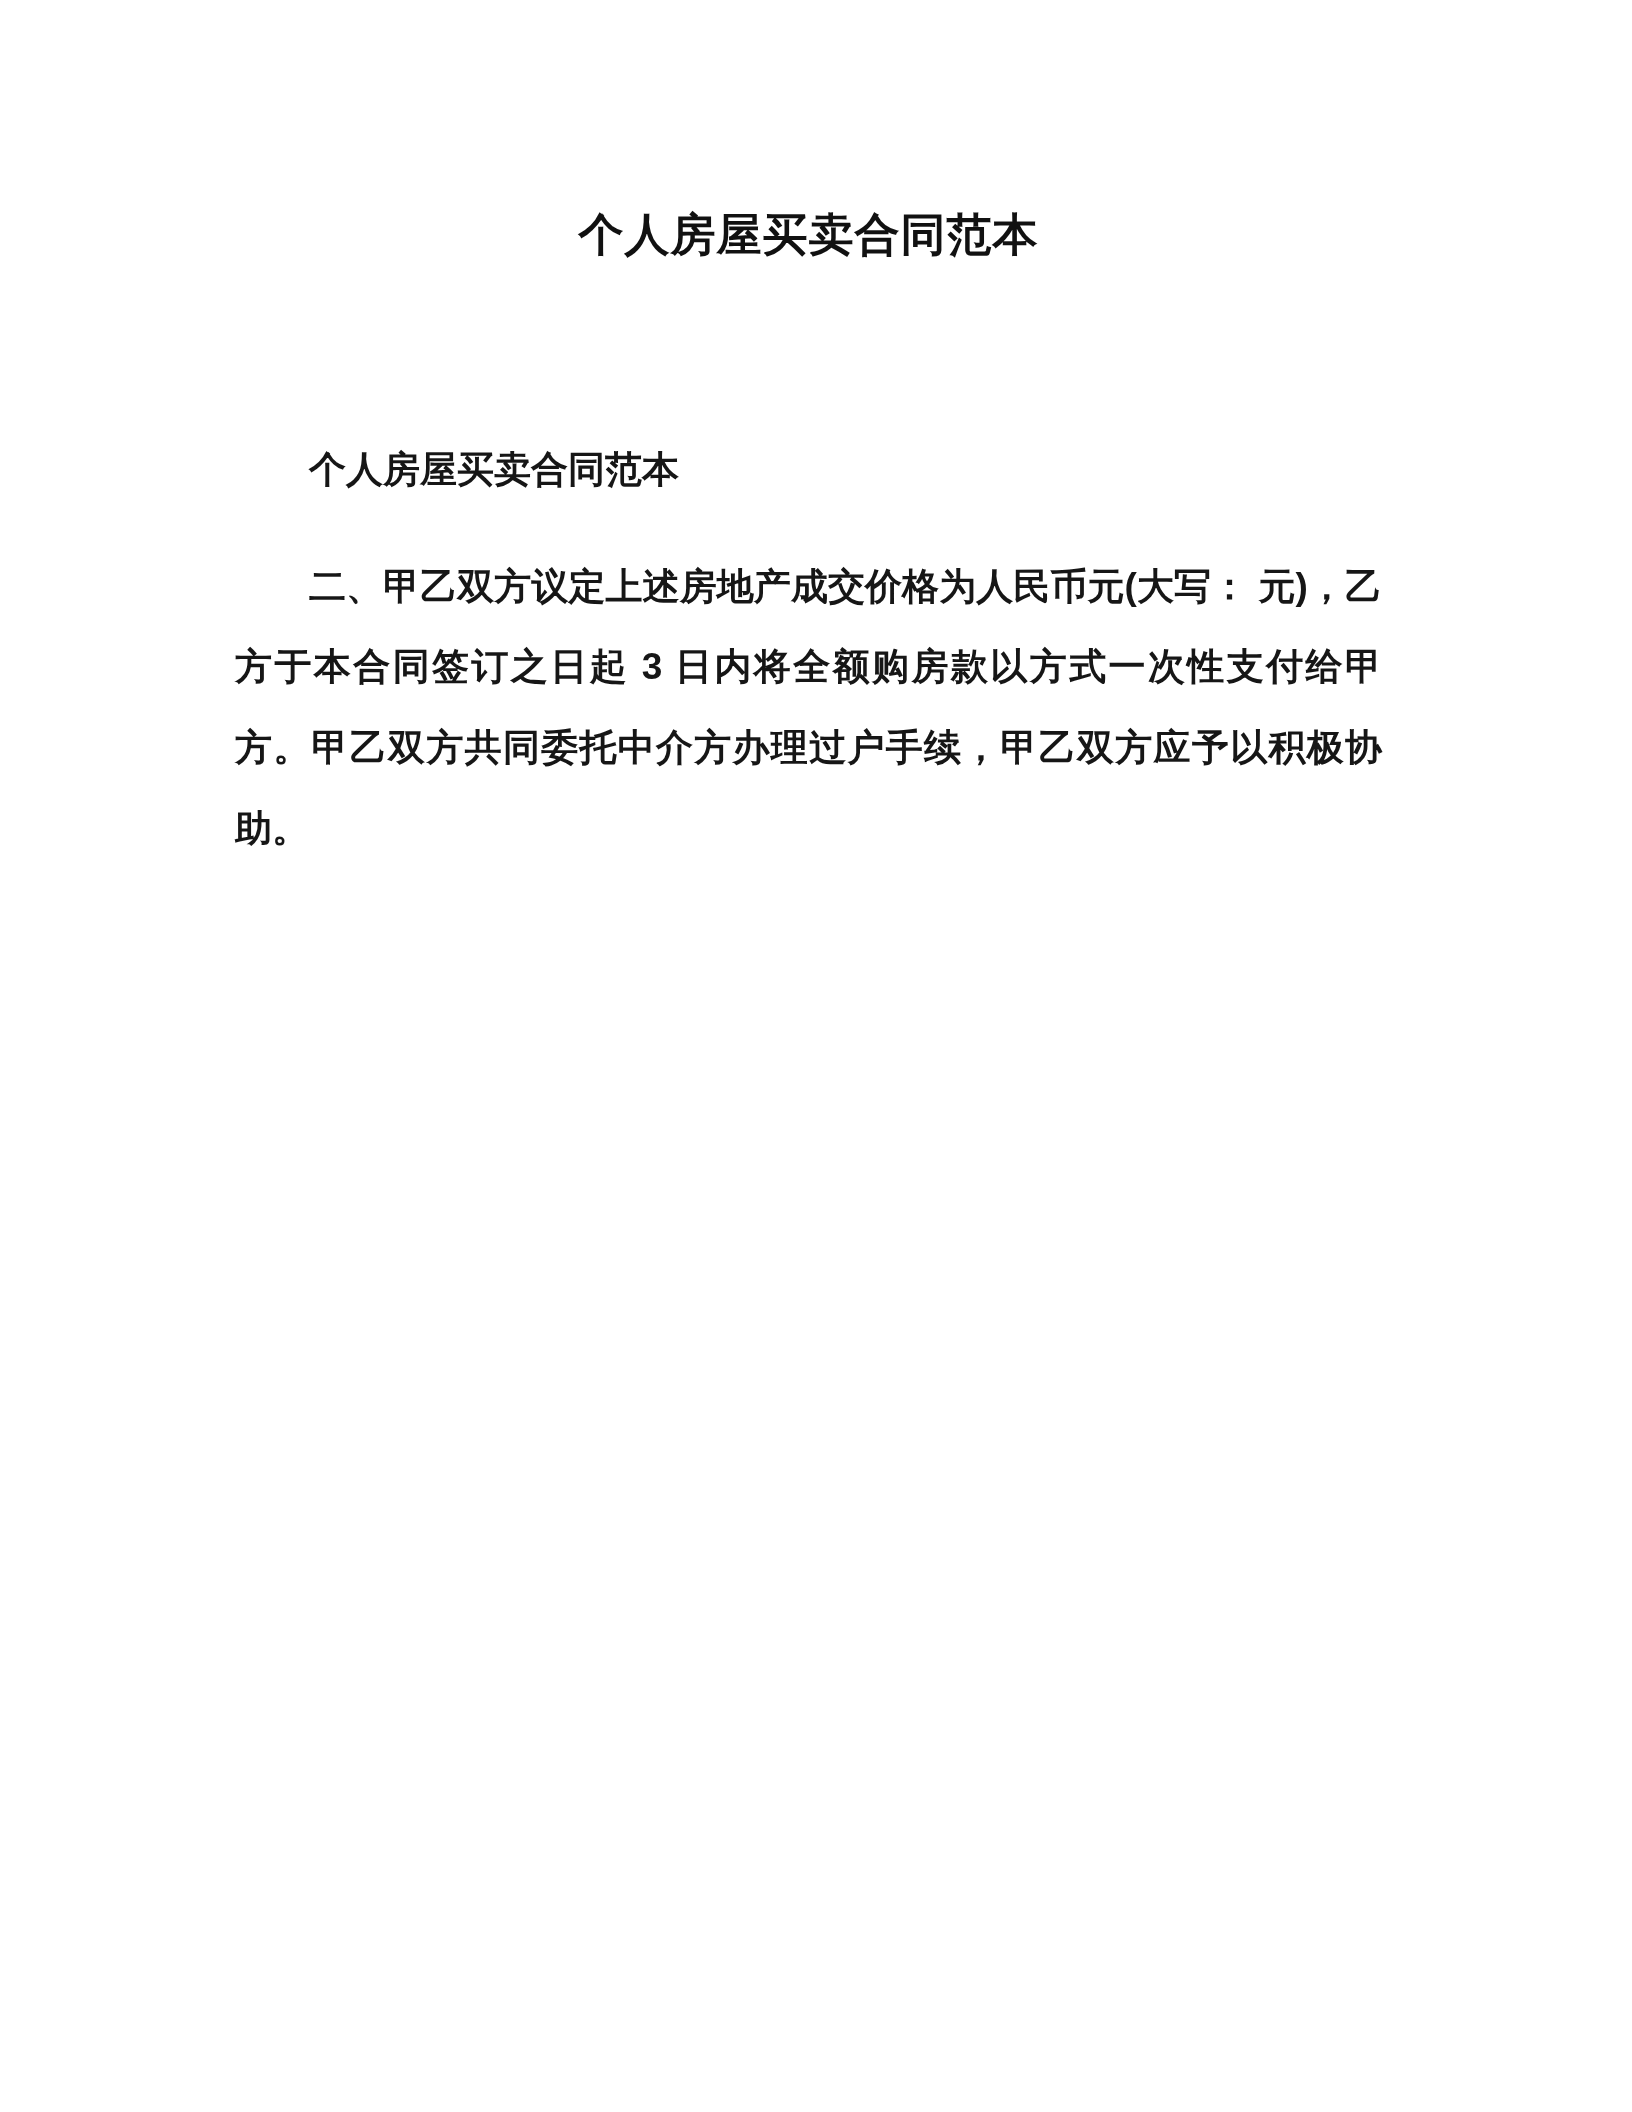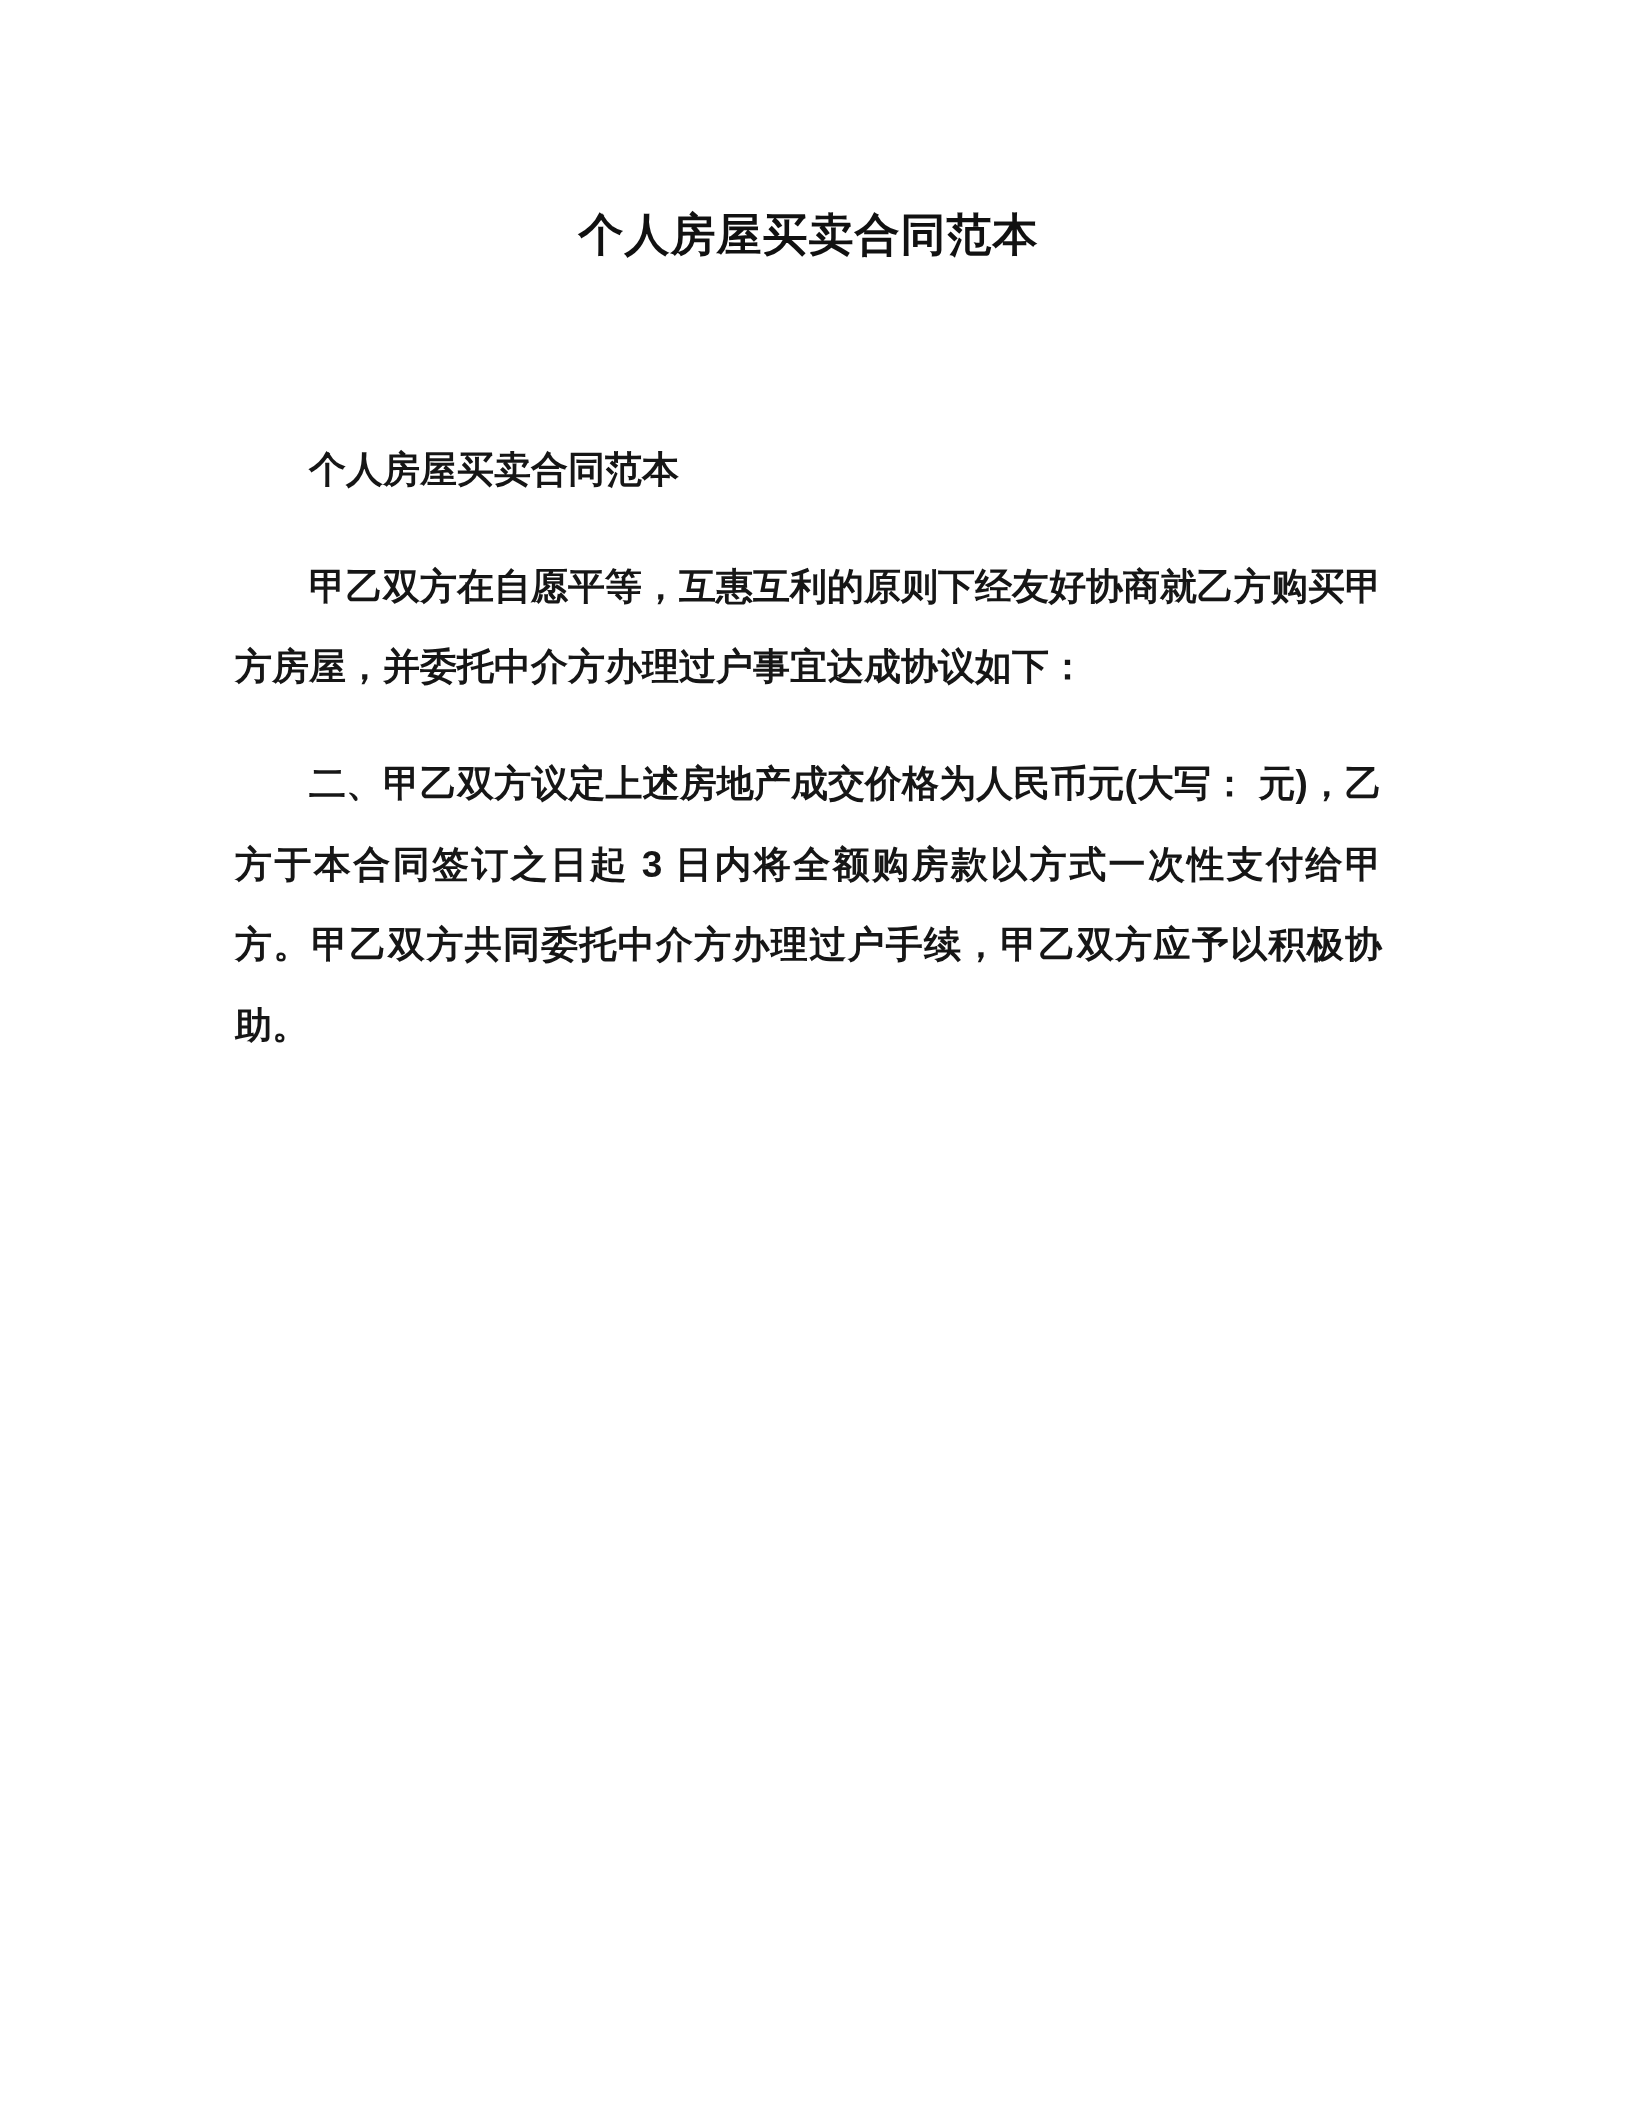--- a/index.html
+++ b/index.html
@@ -38,16 +38,15 @@
   }
 </style>
 </head>
 <body>
 
 <div class="page">
   <h1 class="doc-title">个人房屋买卖合同范本</h1>
 
   <div class="doc-body">
     <p>个人房屋买卖合同范本</p>
-    <p>甲乙双方在自愿平等，互惠互利的原则下经友好协商就乙方购买甲方房屋，并委托中介方办理过户事宜达成协议如下：</p>
     <p>二、甲乙双方议定上述房地产成交价格为人民币元(大写： 元)，乙方于本合同签订之日起 3 日内将全额购房款以方式一次性支付给甲方。甲乙双方共同委托中介方办理过户手续，甲乙双方应予以积极协助。</p>
   </div>
 </div>
 
 </body></html>

